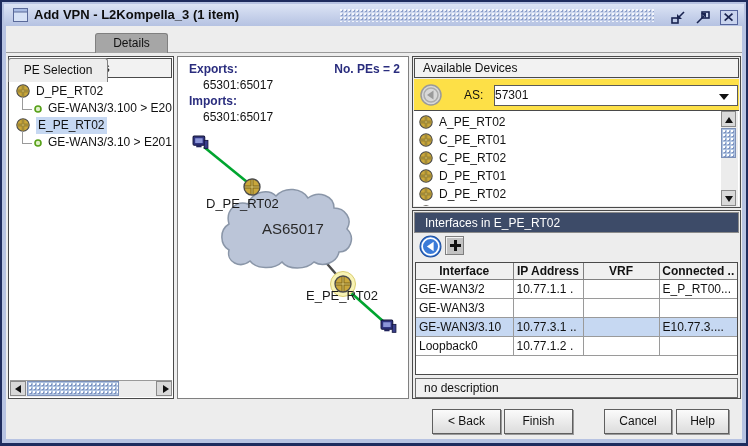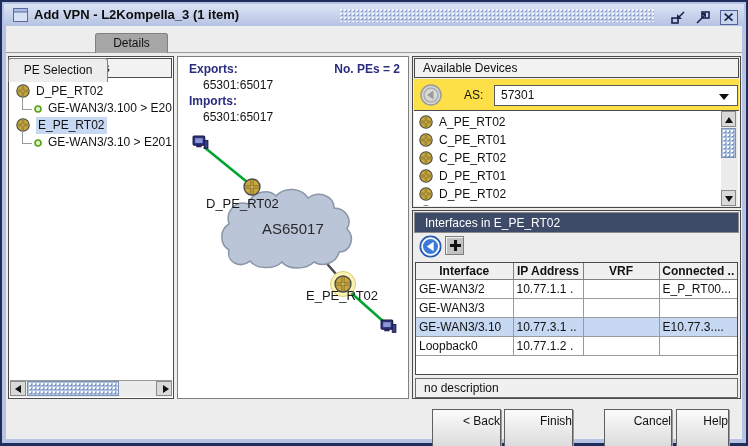--- a/index.html
+++ b/index.html
@@ -59,21 +59,21 @@
   .center-panel { left:177px; top:56px; width:232px; height:343px; border-color:#808080; }
   .ovl { position:absolute; white-space:nowrap; }
   .navy-bold { font-weight:bold; color:#2A2D7E; }
   .topo-svg { position:absolute; left:0; top:0; }
 
   
   .right-a { left:412px; top:56px; width:329px; height:152px; background:#EDEDED; }
   .as-row { position:absolute; left:1px; top:22px; right:1px; height:31px; background:#fde047; }
   .round-btn { position:absolute; width:22px; height:22px; }
   .as-label { position:absolute; left:50px; top:6px; line-height:21px; }
-  .combo { position:absolute; left:80px; top:6px; width:244px; height:21px; background:#fff; border:1px solid #5A5A5A; line-height:19px; padding-left:6px; }
+  .combo { position:absolute; left:80px; top:6px; width:244px; height:21px; background:#fff; border:1px solid #5A5A5A; line-height:19px; }
   .combo .chev { position:absolute; right:8px; top:8px; width:0; height:0;
                  border-left:5px solid transparent; border-right:5px solid transparent; border-top:6px solid #111; }
   .dev-list { position:absolute; left:1px; top:53px; right:1px; bottom:1px; background:#fff; border-top:1px solid #4A4A4A; overflow:hidden; }
   .dev-row { position:absolute; left:0; right:18px; height:18px; line-height:18px; }
   .dev-row .ri { position:absolute; left:5px; top:2px; width:14px; height:14px; }
   .dev-row .lbl { position:absolute; left:25px; top:0; }
 
   .right-b { left:412px; top:210px; width:329px; height:189px; background:#EDEDED; border:1px solid #4A4A4A; }
   .dark-header { position:absolute; left:1px; top:1px; right:1px; height:21px; background:#3D4B68;
                  color:#fff; line-height:20px; padding-left:10px; border:1px solid #8A8A8A; }
@@ -87,22 +87,22 @@
   .if-table table { border-collapse:collapse; width:100%; table-layout:fixed; }
   .if-table th { background:#F0F0F0; border:1px solid #808080; border-top:none; font-weight:bold; height:16px; overflow:hidden; white-space:nowrap; }
   .if-table th:first-child { border-left:none; } .if-table th:last-child { border-right:none; }
   .if-table td { border:1px solid #9A9A9A; border-top:none; height:19px; padding:0 3px; overflow:hidden; white-space:nowrap; }
   .if-table td:first-child { border-left:none; } .if-table td:last-child { border-right:none; }
   .if-table tr.sel td { background:#C6D8F2; }
   .desc-box { position:absolute; left:2px; top:167px; width:323px; height:20px; background:#F0F0F0;
               border:1px solid #6A6A6A; line-height:18px; padding-left:8px; }
 
   
-  .btn { position:absolute; top:409px; height:38px; background:linear-gradient(180deg,#FBFBFB,#DCDCDC);
-         border:1px solid #5F5F5F; box-shadow:1px 1px 0 #9A9A9A; text-align:right; line-height:23px; cursor:default; }
+  .btn { position:absolute; top:409px; height:25px; background:linear-gradient(180deg,#FBFBFB,#DCDCDC);
+         border:1px solid #5F5F5F; box-shadow:1px 1px 0 #9A9A9A; text-align:center; line-height:23px; cursor:default; }
 </style>
 </head>
 <body>
 
 <svg width="0" height="0" style="position:absolute">
   <defs>
     <symbol id="sym-router" viewBox="0 0 16 16">
       <circle cx="8" cy="8" r="7.1" fill="#C9A73C" stroke="#4A4A4A" stroke-width="1.2"></circle>
       <path d="M8 1.8 V14.2 M1.8 8 H14.2" stroke="#7C6418" stroke-width="2.6"></path>
       <path d="M8 1.8 V14.2 M1.8 8 H14.2" stroke="#E8D27A" stroke-width="0.8"></path>

